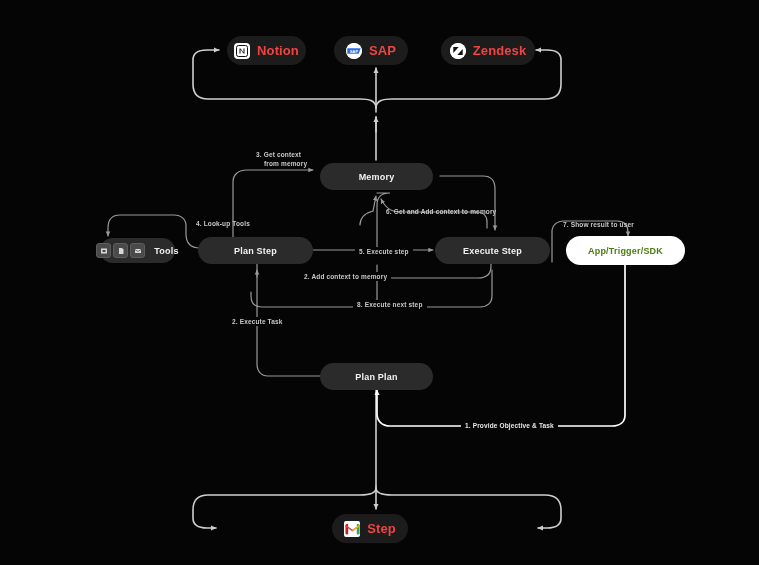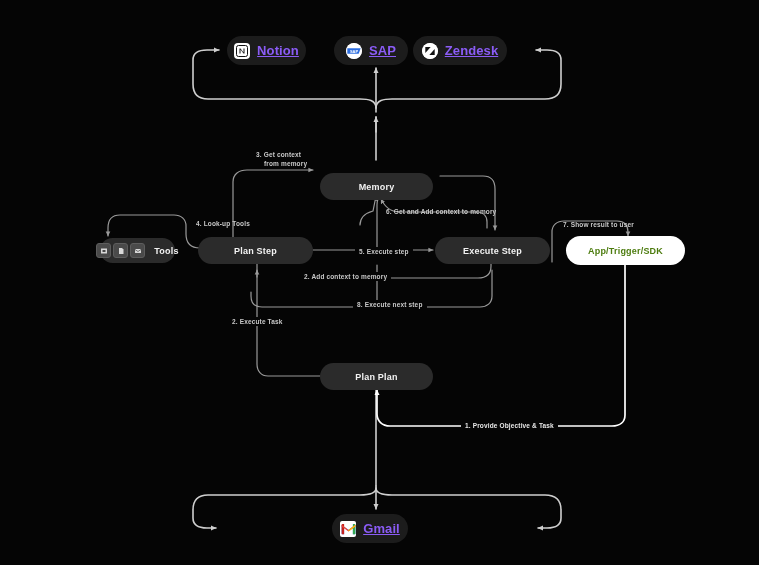--- a/index.html
+++ b/index.html
@@ -3,21 +3,21 @@
 <meta charset="utf-8">
 <style>
   html,body{margin:0;padding:0;background:#000;}
   body{width:759px;height:565px;overflow:hidden;
        font-family:"Liberation Sans",sans-serif;}
   #stage{position:relative;width:759px;height:565px;background:#050505;}
   svg.wires{position:absolute;left:0;top:0;width:759px;height:565px;}
   .node{position:absolute;display:flex;align-items:center;justify-content:center;
         gap:7px;border-radius:999px;box-sizing:border-box;}
   .node-dark{background:#2b2b2b;color:#f2f2f2;}
-  .node-app{background:#1c1c1c;color:#8b5cf6;text-decoration:underline;}
+  .node-app{background:#1c1c1c;color:#ef4444;}
   .node-light{background:#ffffff;color:#4d7c0f;}
   .node-label{font-size:9px;font-weight:700;letter-spacing:.2px;white-space:nowrap;}
   .app-label{font-size:13px;font-weight:600;letter-spacing:.1px;white-space:nowrap;}
   .edge-label{position:absolute;color:#c9c9c9;font-size:6.5px;font-weight:600;
       letter-spacing:.15px;white-space:nowrap;line-height:9px;}
   .ico{width:16px;height:16px;border-radius:4px;display:flex;align-items:center;
        justify-content:center;flex:none;overflow:hidden;}
   .tools-ico{width:13px;height:13px;border-radius:3px;background:#4a4a4a;
        display:flex;align-items:center;justify-content:center;flex:none;
        border:1px solid #5d5d5d;}
@@ -123,21 +123,21 @@
     <span class="ico" style="background:#ffffff;border-radius:50%;">
       <svg width="16" height="16" viewBox="0 0 24 24">
         <circle cx="12" cy="12" r="12" fill="#fff"></circle>
         <path d="M2 8h20l-3 8H2z" fill="#2d6ee0"></path>
         <text x="12" y="14.6" font-size="6" font-weight="700" fill="#fff" text-anchor="middle" font-family="Liberation Sans, sans-serif">SAP</text>
       </svg>
     </span>
     <span class="app-label">SAP</span>
   </div>
 
-  <div class="node node-app" style="left:413px;top:36px;width:94px;height:29px;">
+  <div class="node node-app" style="left:441px;top:36px;width:94px;height:29px;">
     <span class="ico" style="background:#ffffff;border-radius:50%;">
       <svg width="16" height="16" viewBox="0 0 24 24">
         <circle cx="12" cy="12" r="12" fill="#fff"></circle>
         <path d="M5 6h8l-8 9V6z" fill="#111"></path>
         <path d="M19 18h-8l8-9v9z" fill="#111"></path>
       </svg>
     </span>
     <span class="app-label">Zendesk</span>
   </div>
 
@@ -161,21 +161,21 @@
           </svg>
       </span>
     </span>
     <span class="node-label">Tools</span>
   </div>
 
   <div class="node node-dark" style="left:198px;top:237px;width:115px;height:27px;">
     <span class="node-label">Plan Step</span>
   </div>
 
-  <div class="node node-dark" style="left:320px;top:173px;width:113px;height:27px;">
+  <div class="node node-dark" style="left:320px;top:163px;width:113px;height:27px;">
     <span class="node-label">Memory</span>
   </div>
 
   <div class="node node-dark" style="left:435px;top:237px;width:115px;height:27px;">
     <span class="node-label">Execute Step</span>
   </div>
 
   <div class="node node-dark" style="left:320px;top:363px;width:113px;height:27px;">
     <span class="node-label">Plan Plan</span>
   </div>
@@ -188,21 +188,21 @@
   <div class="node node-app" style="left:332px;top:514px;width:76px;height:29px;">
     <span class="ico" style="background:#ffffff;border-radius:2px;">
       <svg width="15" height="12" viewBox="0 0 24 18">
         <path d="M1 2.5L12 10 23 2.5V16a1.5 1.5 0 0 1-1.5 1.5H19V7l-7 5-7-5v10.5H2.5A1.5 1.5 0 0 1 1 16z" fill="#4285f4"></path>
         <path d="M1 2.5A1.5 1.5 0 0 1 2.5 1H5v16.5H2.5A1.5 1.5 0 0 1 1 16z" fill="#c5221f"></path>
         <path d="M19 1h2.5A1.5 1.5 0 0 1 23 2.5V16a1.5 1.5 0 0 1-1.5 1.5H19z" fill="#34a853"></path>
         <path d="M1 2.2L12 10.4 23 2.2V5L12 13 1 5z" fill="#ea4335"></path>
         <path d="M12 10.4L23 2.2V5L12 13z" fill="#fbbc04"></path>
       </svg>
     </span>
-    <span class="app-label">Gmail</span>
+    <span class="app-label">Step</span>
   </div>
 
 
   <div class="edge-label" style="left:256px;top:150px;text-align:left;">
     <div>3. Get context</div>
     <div style="padding-left:8px;">from memory</div>
   </div>
 
   <div class="edge-label" style="left:196px;top:219px;"><span>4. Look-up Tools</span></div>
 

